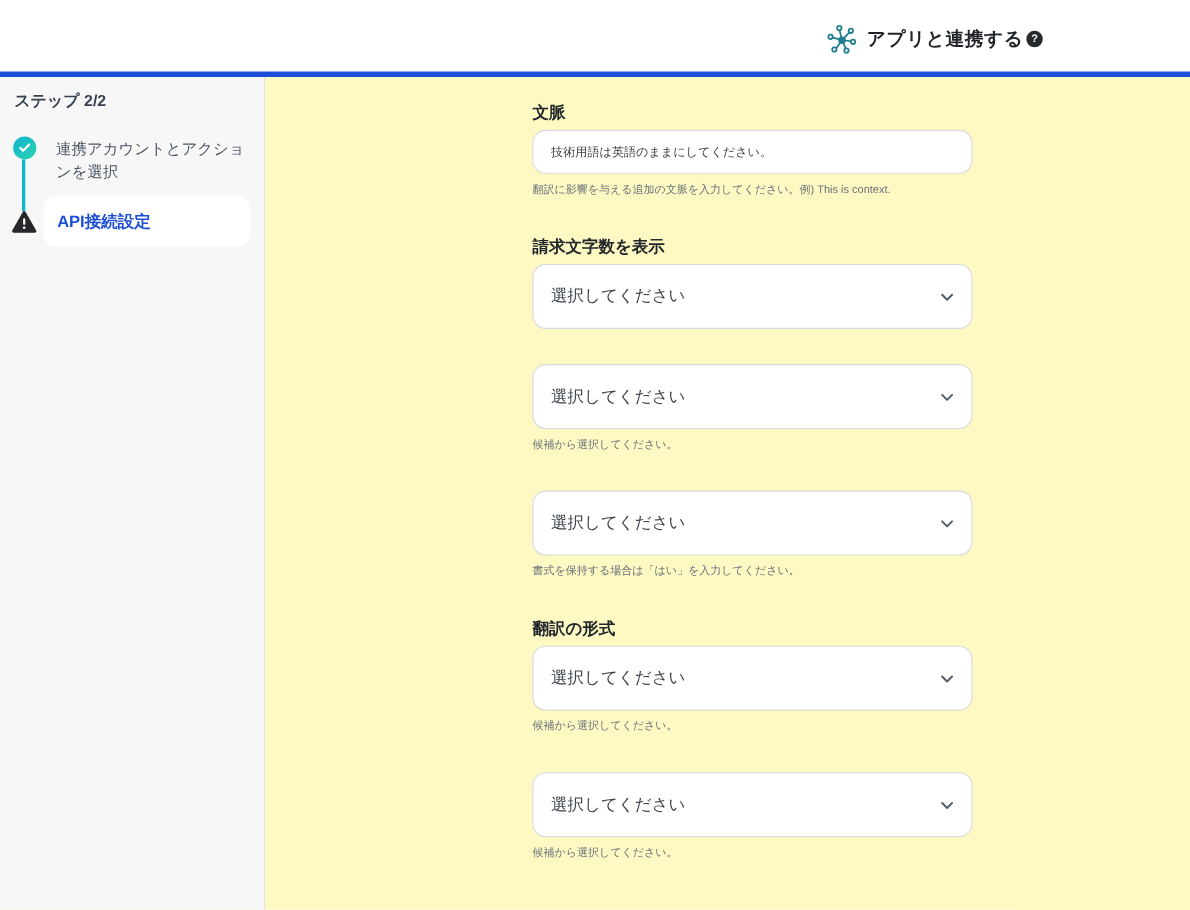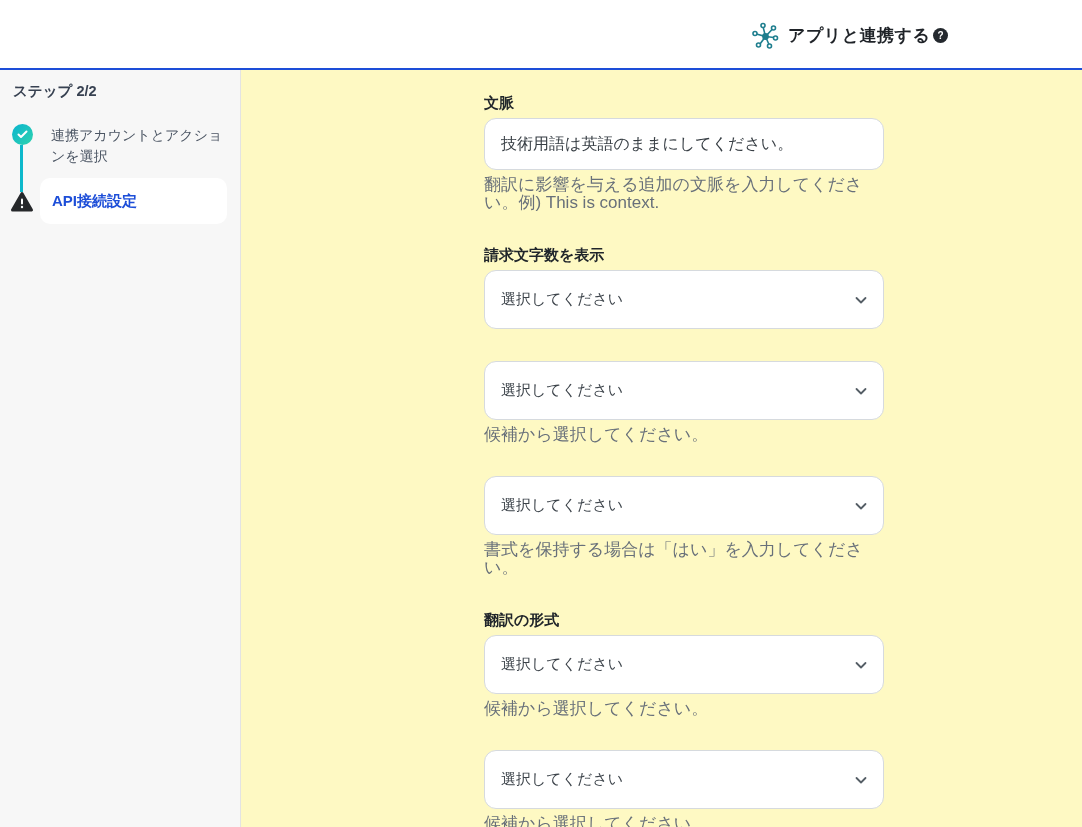--- a/index.html
+++ b/index.html
@@ -11,21 +11,21 @@
     position: relative;
     overflow: hidden;
   }
 
   
   .header {
     position: absolute;
     top: 0; left: 0; right: 0;
     height: 70px;
     background: #ffffff;
-    border-bottom: 2px solid #1d4ed8;
+    border-bottom: 5px solid #1d4ed8;
     z-index: 2;
   }
   .title-group {
     position: absolute;
     left: 752px;
     top: 0;
     height: 70px;
     display: flex;
     align-items: center;
     gap: 9px;
@@ -128,26 +128,26 @@
   .field-label {
     display: block;
     font-size: 15px;
     font-weight: 700;
     color: #21262b;
     line-height: 22px;
     margin-bottom: 4px;
   }
   .text-input {
     width: 400px;
-    height: 52px;
+    height: 40px;
     border: 1px solid #d6dade;
     border-radius: 12px;
     padding: 0 16px;
     font-family: "Liberation Sans", "DejaVu Sans", sans-serif;
-    font-size: 16px;
+    font-size: 11px;
     color: #383f45;
     background: #ffffff;
     outline: none;
   }
   .select-box {
     width: 400px;
     height: 59px;
     border: 1px solid #d6dade;
     border-radius: 12px;
     padding: 0 14px 0 16px;
@@ -157,21 +157,21 @@
     background: #ffffff;
     cursor: pointer;
   }
   .select-value {
     font-size: 15px;
     color: #3c434a;
   }
   .chevron { width: 16px; height: 16px; display: block; }
   .helper {
     margin-top: 6px;
-    font-size: 17px;
+    font-size: 10px;
     line-height: 18px;
     color: #68707a;
   }
 </style>
 </head>
 <body>
 
 <div class="header">
   <div class="title-group">
     <svg class="app-icon" viewBox="0 0 27 27" fill="none" xmlns="http://www.w3.org/2000/svg">

